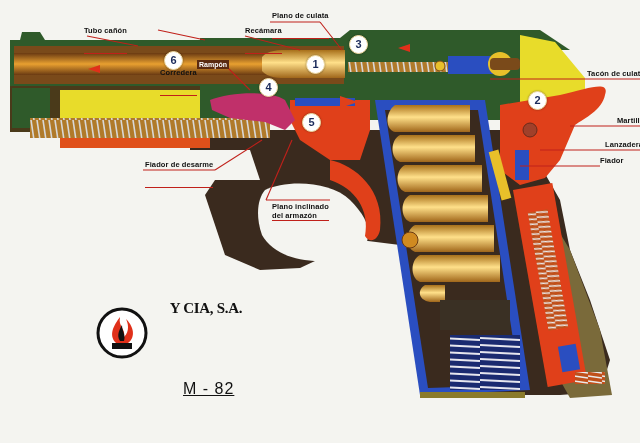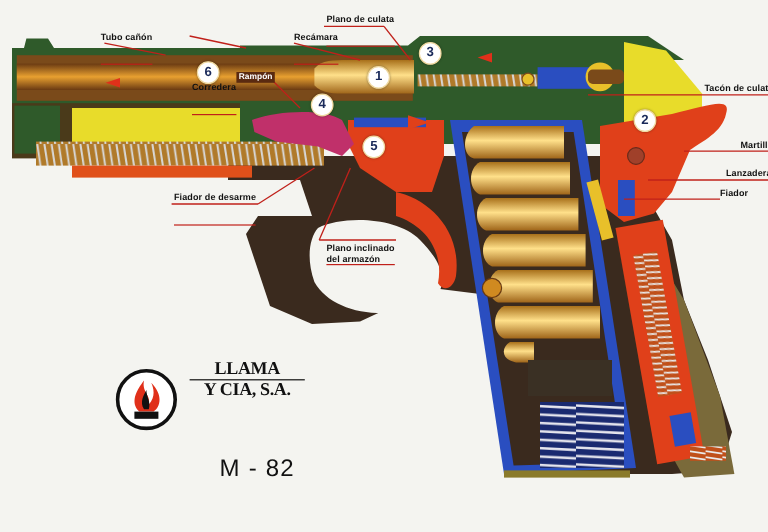--- a/index.html
+++ b/index.html
@@ -51,22 +51,23 @@
       font-family: "Liberation Serif", serif; font-weight: bold;
       color: #111; text-align: center;
     }
     .brand .line {
       display: block; font-size: 15px; line-height: 16px; letter-spacing: -0.3px;
       border-bottom: 1.5px solid #111; padding-bottom: 0px;
     }
     .brand .line.last { border-bottom: none; }
     .model {
       position: absolute; left: 183px; top: 380px;
-      font-family: "Liberation Sans", sans-serif; font-size: 20px; color: #111;
+      font-family: "Liberation Sans", sans-serif; font-size: 16px; color: #111;
       letter-spacing: 1px;
+      text-decoration: underline;
     }
   </style>
 </head>
 <body>
 
 <svg class="canvas" viewBox="0 0 640 443" xmlns="http://www.w3.org/2000/svg">
   <defs>
     <linearGradient id="brass" x1="0" y1="0" x2="0" y2="1">
       <stop offset="0" stop-color="#a8701a"></stop>
       <stop offset="0.45" stop-color="#ffe08a"></stop>
@@ -200,16 +201,15 @@
 <div class="num" style="left:164px;top:51px;">6</div>
 
 <svg class="logo" viewBox="0 0 52 52" xmlns="http://www.w3.org/2000/svg">
   <circle cx="26" cy="26" r="24" fill="#fff" stroke="#111" stroke-width="3"></circle>
   <path d="M20 36 C12 28 18 18 24 10 C22 20 30 22 28 30 C34 24 32 16 30 12 C40 22 38 32 32 36 Z" fill="#e0301a"></path>
   <path d="M24 34 C20 28 24 22 26 18 C26 24 30 28 28 34 Z" fill="#111"></path>
   <rect x="16" y="36" width="20" height="6" fill="#111"></rect>
 </svg>
 
 <div class="brand">
-  <span class="line">LLAMA</span>
   <span class="line last">Y CIA, S.A.</span>
 </div>
 <div class="model">M - 82</div>
 
 </body></html>

